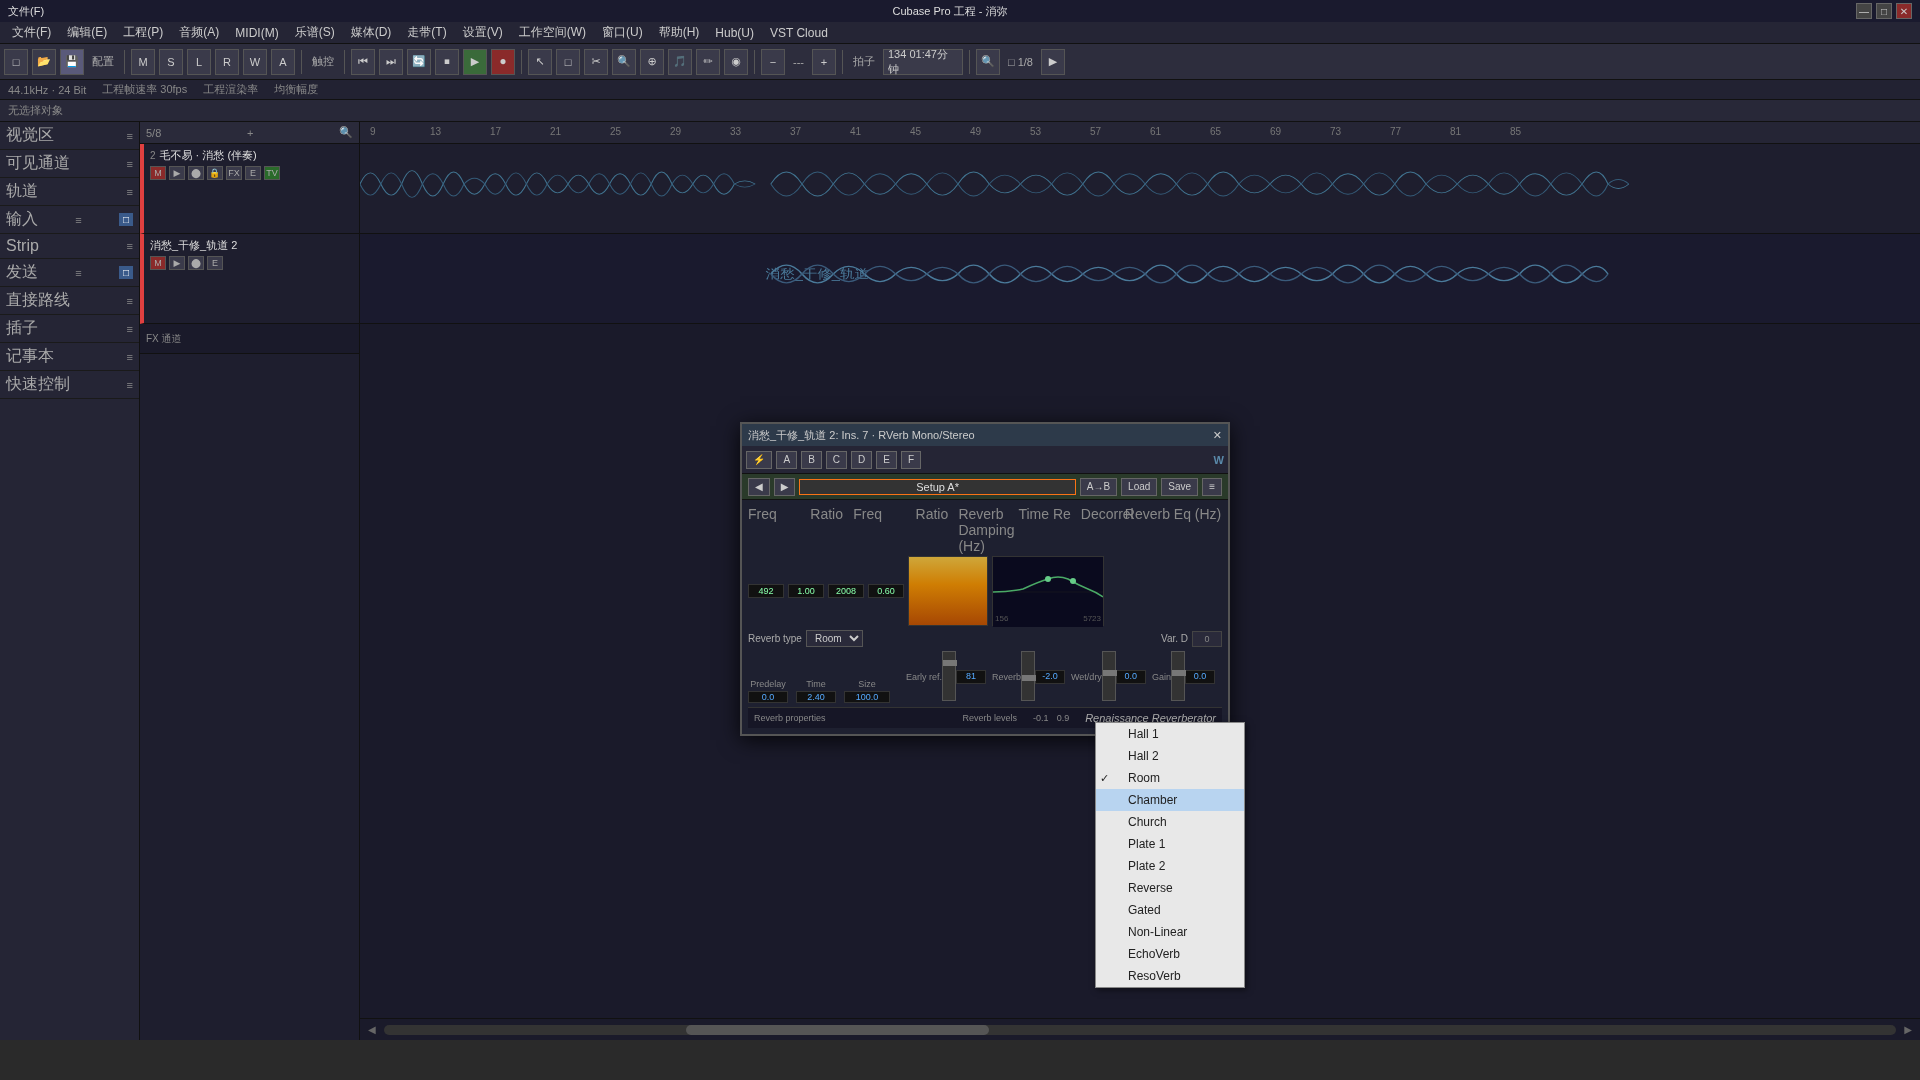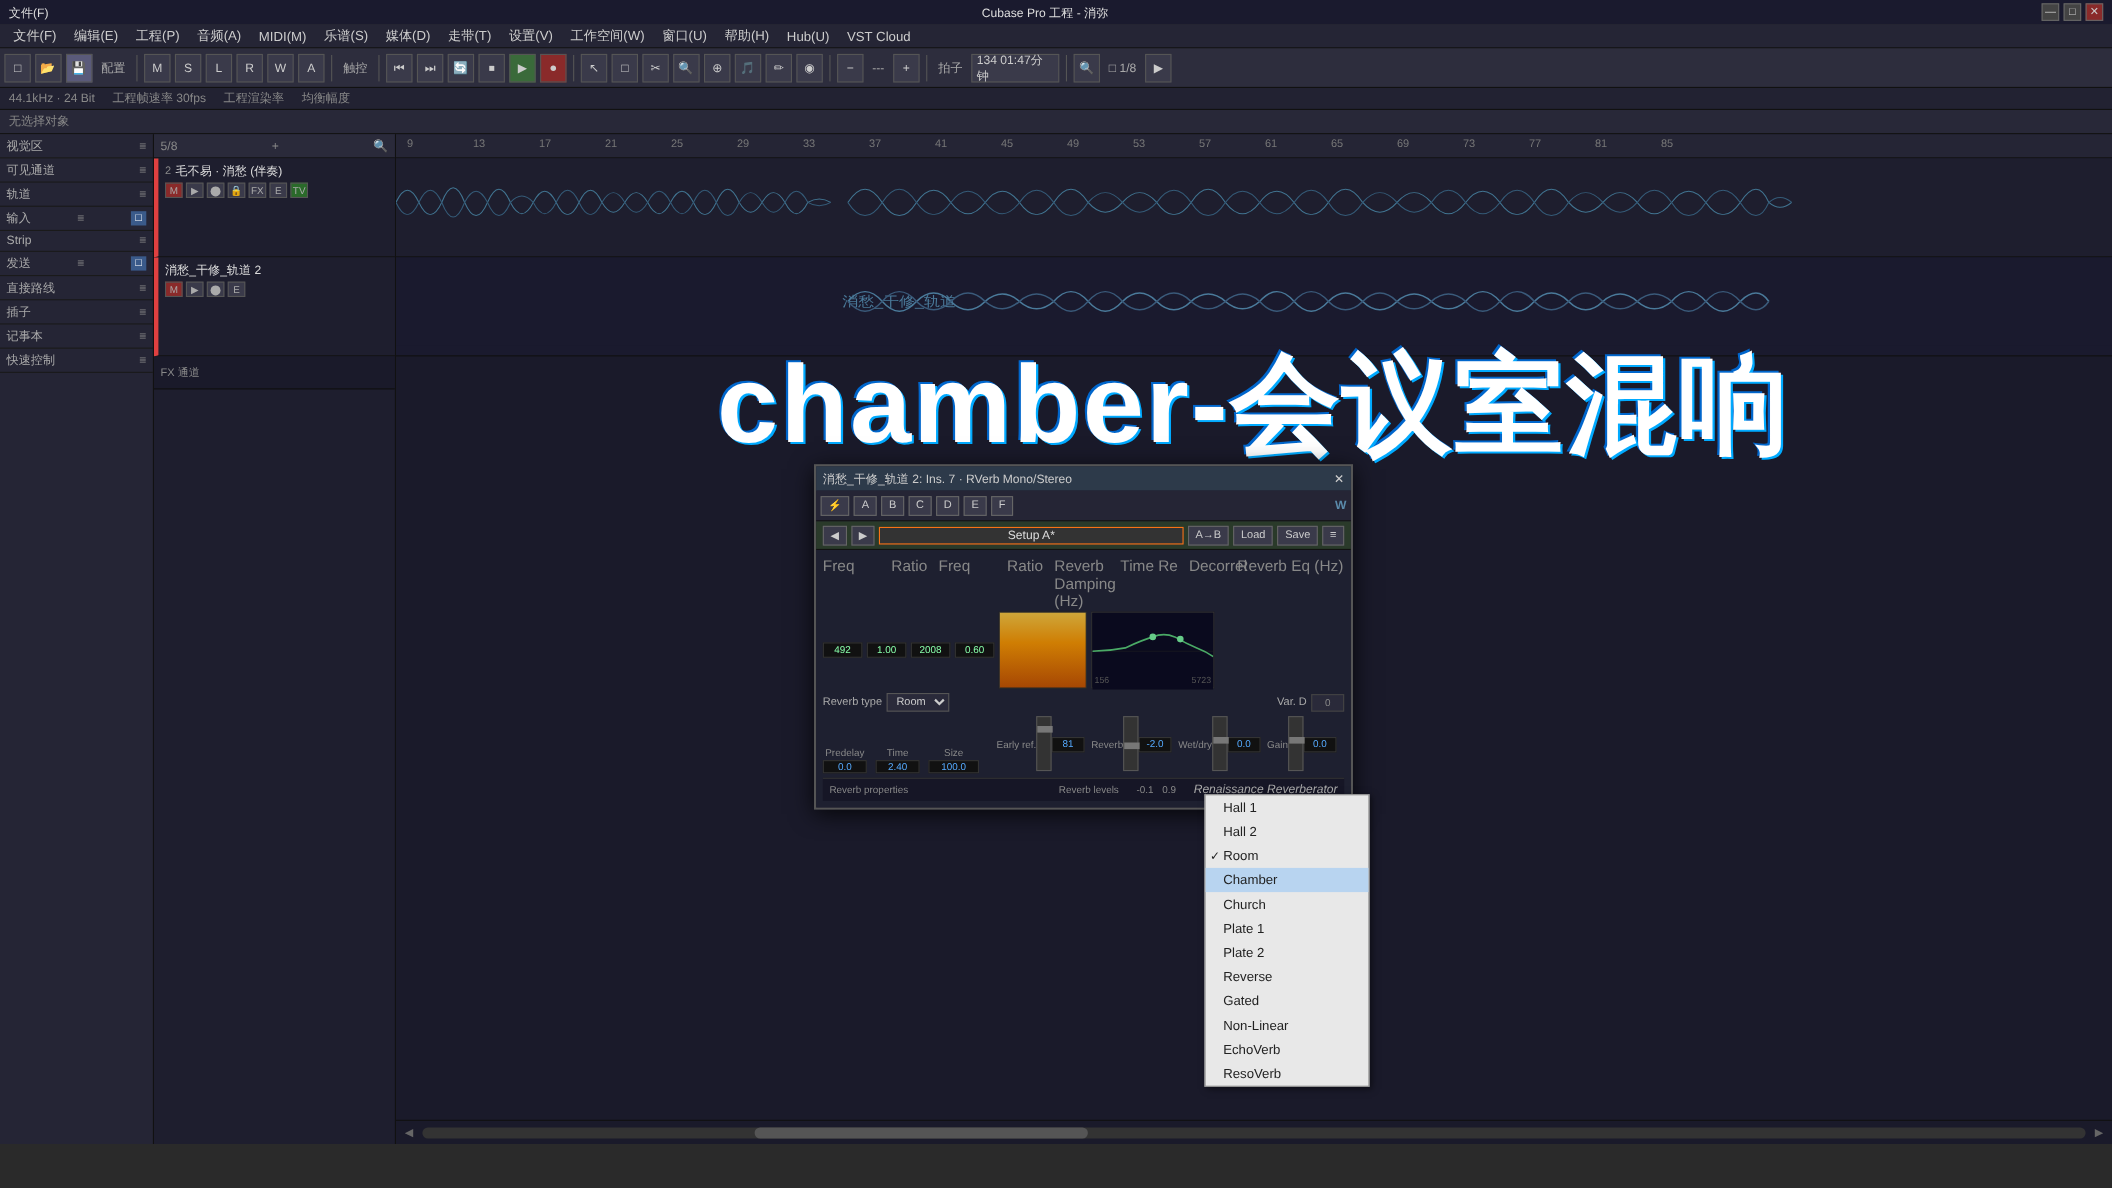--- a/index.html
+++ b/index.html
@@ -116,21 +116,21 @@
       display: flex;
       flex-direction: column;
     }
     .panel-row {
       display: flex;
       align-items: center;
       justify-content: space-between;
       padding: 3px 6px;
       border-bottom: 1px solid #1a1a1a;
     }
-    .panel-row-label { font-size: 11px; color: #aaa; }
+    .panel-row-label { font-size: 16px; color: #aaa; }
     .panel-icon { font-size: 11px; color: #888; cursor: pointer; }
     .blue-btn { background: #3a5a8a; color: #fff; border: none; padding: 1px 4px; font-size: 10px; cursor: pointer; }
 
     
     #track-area {
       width: 220px;
       background: #1e1e2e;
       border-right: 1px solid #111;
       display: flex;
       flex-direction: column;
@@ -343,21 +343,21 @@
       left: 735px;
       top: 600px;
       width: 150px;
       background: #e8e8e8;
       border: 1px solid #888;
       box-shadow: 2px 2px 6px rgba(0,0,0,0.5);
       z-index: 20;
       font-size: 12px;
     }
     .dd-item {
-      padding: 4px 16px;
+      padding: 4px 32px;
       color: #222;
       cursor: pointer;
       position: relative;
       display: flex;
       align-items: flex-end;
     }
     .dd-item:hover, .dd-item.hovered { background: #b8d4f0; }
     .dd-item.checked::before {
       content: '✓';
       position: absolute;
@@ -630,21 +630,20 @@
 
     <div class="audio-track-row" style="background:#1a1a2e;">
       <svg class="waveform-svg" viewBox="0 0 1500 90" preserveAspectRatio="none">
         <rect x="0" y="0" width="1500" height="90" fill="#1a1a2e"></rect>
         <text x="390" y="50" fill="#4a7a9a" font-size="14" font-family="sans-serif">消愁_干修_轨道</text>
         <path d="M395,45 Q410,25 425,45 Q440,65 455,45 Q470,28 485,45 Q500,62 515,45 Q530,30 545,45 Q560,60 575,45 Q590,25 605,45 Q620,65 635,45 Q650,28 665,45 Q680,62 695,45 Q710,30 725,45 Q740,60 755,45 Q770,25 785,45 Q800,65 815,45 Q830,28 845,45 Q860,62 875,45 Q890,30 905,45 Q920,60 935,45 Q950,25 965,45 Q980,65 995,45 Q1010,28 1025,45 Q1040,62 1055,45 Q1070,30 1085,45 Q1100,60 1115,45 Q1130,25 1145,45 Q1160,65 1175,45 Q1190,28 1200,45" stroke="#4a7a9a" stroke-width="1.5" fill="none"></path>
         <path d="M395,45 Q410,65 425,45 Q440,25 455,45 Q470,62 485,45 Q500,28 515,45 Q530,60 545,45 Q560,30 575,45 Q590,65 605,45 Q620,25 635,45 Q650,62 665,45 Q680,28 695,45 Q710,60 725,45 Q740,30 755,45 Q770,65 785,45 Q800,25 815,45 Q830,62 845,45 Q860,28 875,45 Q890,60 905,45 Q920,30 935,45 Q950,65 965,45 Q980,25 995,45 Q1010,62 1025,45 Q1040,28 1055,45 Q1070,60 1085,45 Q1100,30 1115,45 Q1130,65 1145,45 Q1160,25 1175,45 Q1190,62 1200,45" stroke="#3a5a7a" stroke-width="1.5" fill="none"></path>
       </svg>
     </div>
 
-    <div id="overlay-text">chamber-会议室混响</div>
 
     <div id="plugin-window">
 
       <div id="plugin-titlebar">
         <span>消愁_干修_轨道 2: Ins. 7 · RVerb Mono/Stereo</span>
         <span style="cursor:pointer;">✕</span>
       </div>
 
       <div id="plugin-toolbar">
         <button class="plugin-small-btn">⚡</button>

